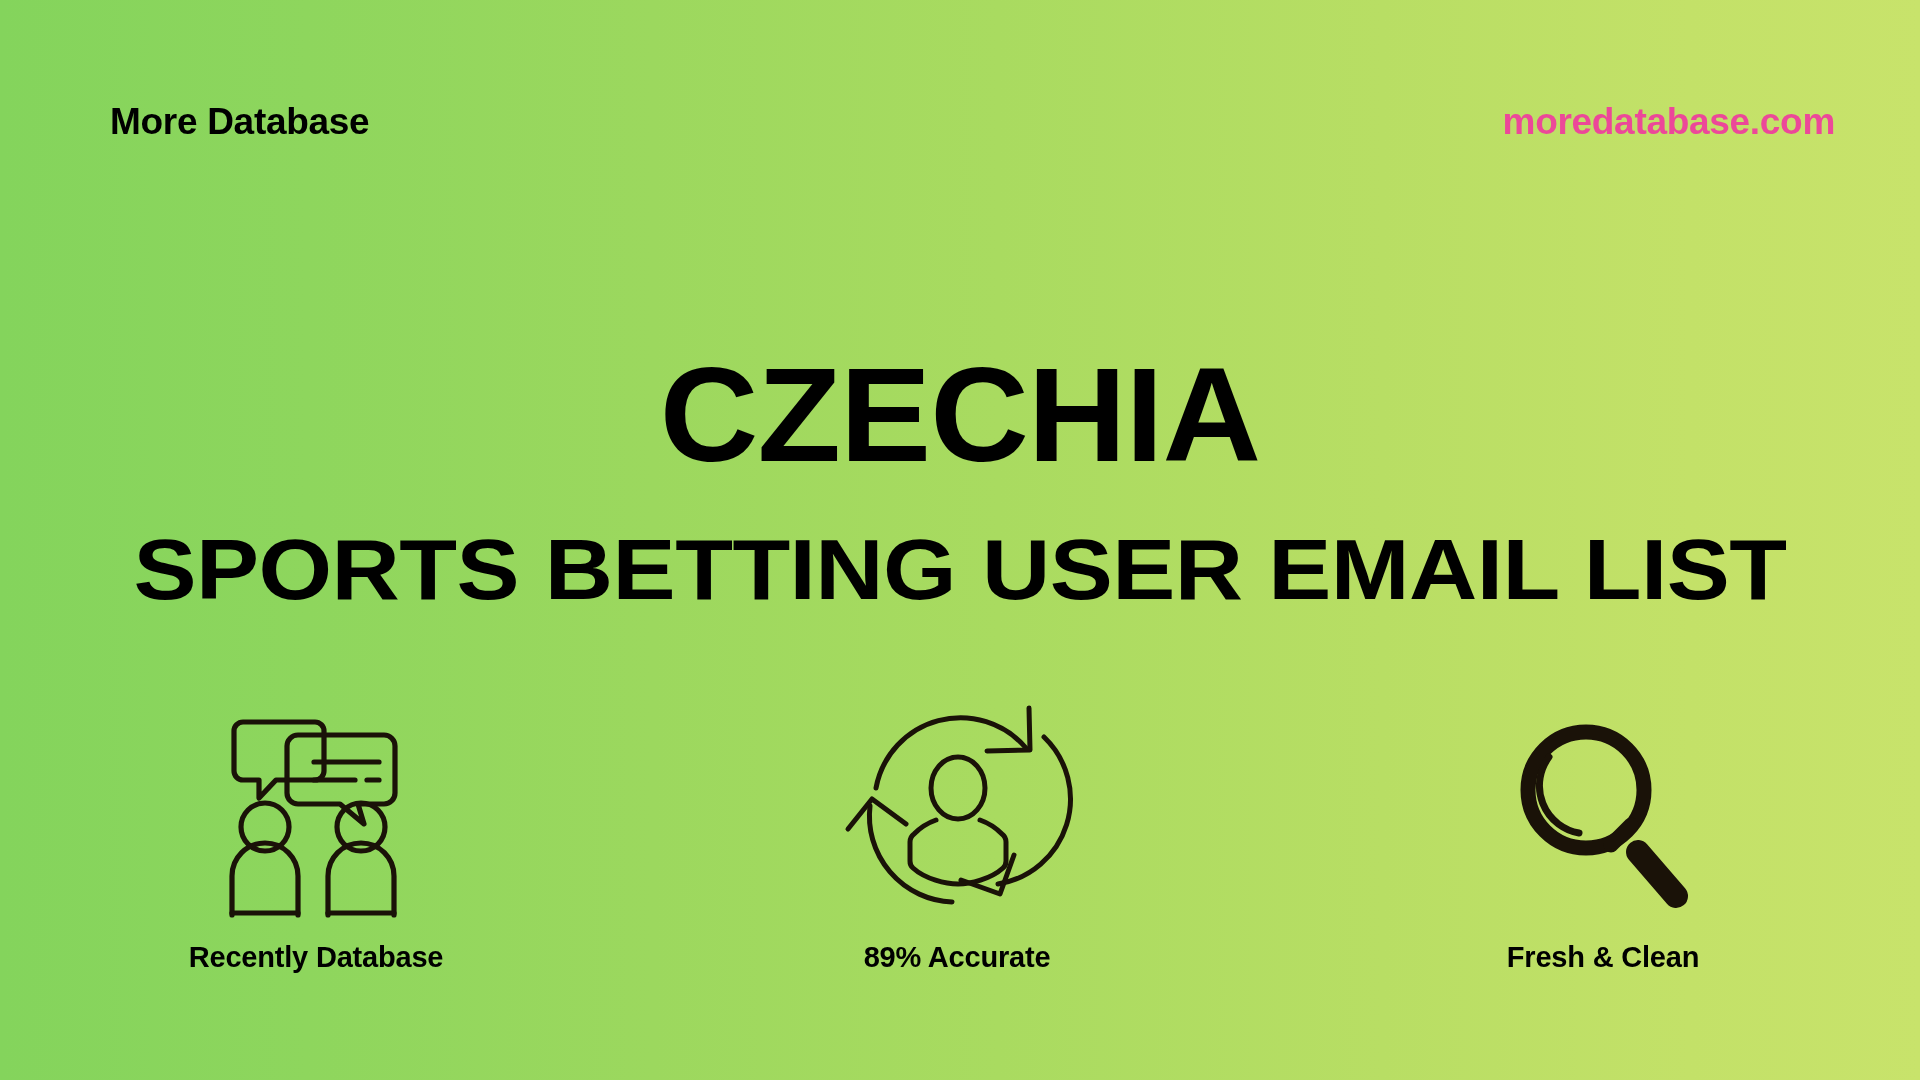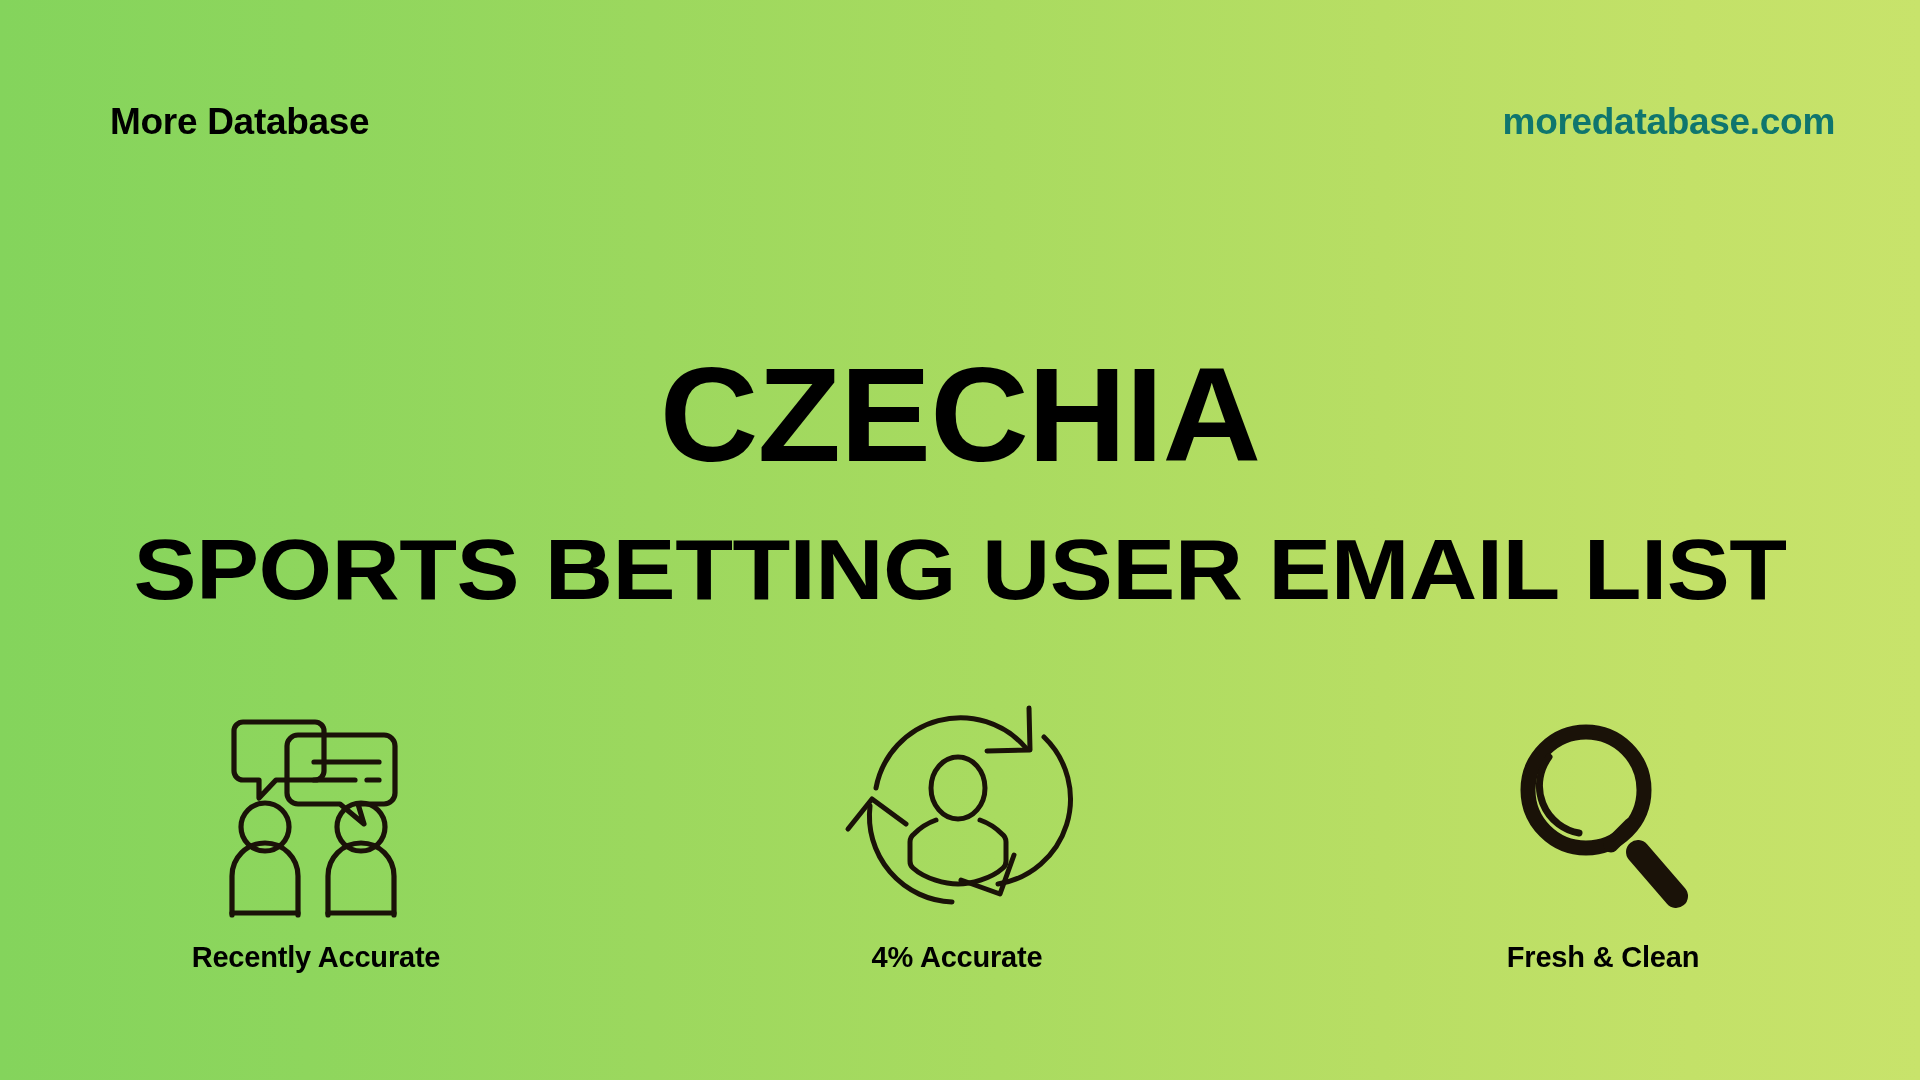--- a/index.html
+++ b/index.html
@@ -47,21 +47,21 @@
     letter-spacing: -0.3px;
     line-height: 1;
     color: #000;
     white-space: nowrap;
   }
   .site-url {
     font-size: 37px;
     font-weight: 700;
     letter-spacing: -0.3px;
     line-height: 1;
-    color: #0f766e;
+    color: #ec4899;
     white-space: nowrap;
   }
 
   
   .title-block {
     position: absolute;
     top: 348px;
     left: 0;
     width: 1920px;
     text-align: center;
@@ -156,41 +156,41 @@
 
           <circle cx="44" cy="117" r="24"></circle>
           <path d="M11 205 v-39 a33 33 0 0 1 33 -33 a33 33 0 0 1 33 33 v39"></path>
           <line x1="11" y1="203" x2="77" y2="203"></line>
 
           <circle cx="140" cy="117" r="24"></circle>
           <path d="M107 205 v-39 a33 33 0 0 1 33 -33 a33 33 0 0 1 33 33 v39"></path>
           <line x1="107" y1="203" x2="173" y2="203"></line>
         </svg>
       </div>
-      <div class="feature-label">Recently Accurate</div>
+      <div class="feature-label">Recently Database</div>
     </div>
 
     <div class="feature f2">
       <div class="feature-icon">
         <svg width="218" height="215" viewBox="0 0 218 215" fill="none" stroke="#1a1208" stroke-width="5" stroke-linecap="round" stroke-linejoin="round">
 
           <path d="M28 88 A86 86 0 0 1 178 48"></path>
           <path d="M181 8 L182 50 L139 51"></path>
 
           <path d="M196 37 A86 86 0 0 1 150 184"></path>
           <path d="M166 155 L152 194 L113 180"></path>
 
           <path d="M104 202 A86 86 0 0 1 22 106"></path>
           <path d="M0 129 L24 99 L58 124"></path>
 
           <ellipse cx="110" cy="88" rx="27" ry="31"></ellipse>
           <path d="M88 120 a58 58 0 0 0 -22 14 a10 10 0 0 0 -4 8 v19 a9 9 0 0 0 3 7 c12 11 33 16 45 16 c12 0 33 -5 45 -16 a9 9 0 0 0 3 -7 v-19 a10 10 0 0 0 -4 -8 a58 58 0 0 0 -22 -14"></path>
         </svg>
       </div>
-      <div class="feature-label">4% Accurate</div>
+      <div class="feature-label">89% Accurate</div>
     </div>
 
     <div class="feature f3">
       <div class="feature-icon">
         <svg width="175" height="195" viewBox="0 0 175 195" fill="none" stroke="#1a1208" stroke-linecap="round" stroke-linejoin="round">
 
           <circle cx="70" cy="70" r="58" stroke-width="15"></circle>
 
           <path d="M33 37 A48 48 0 0 0 63 113" stroke-width="7"></path>
 

